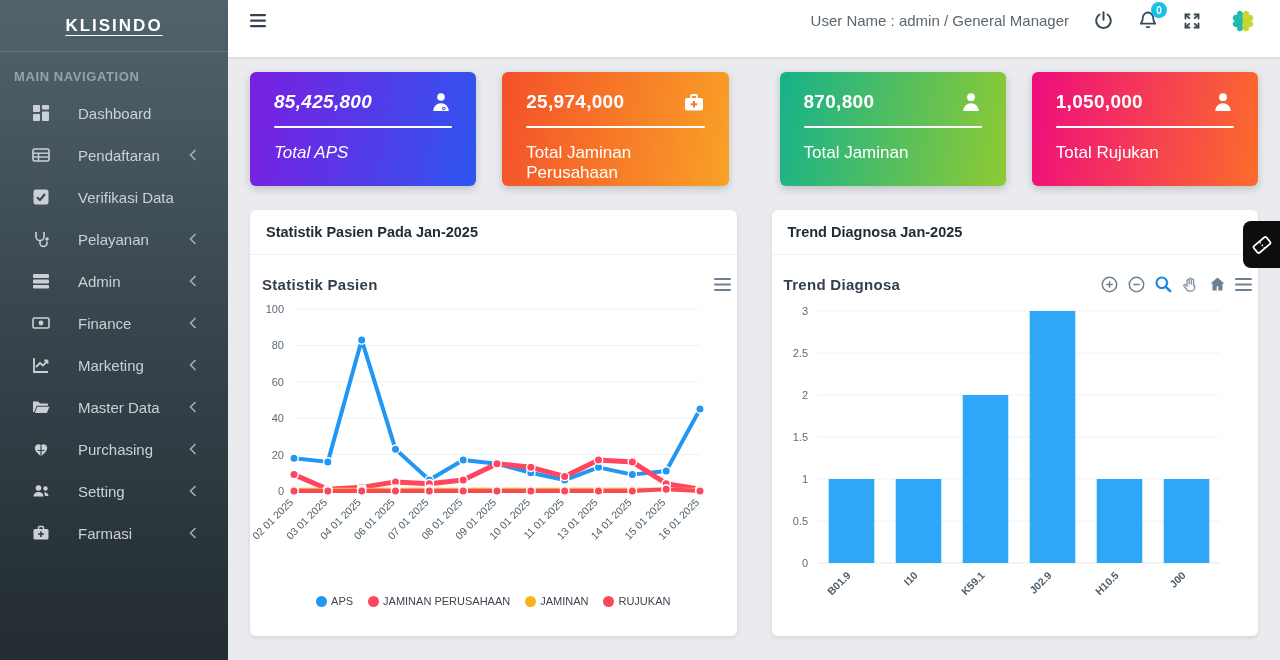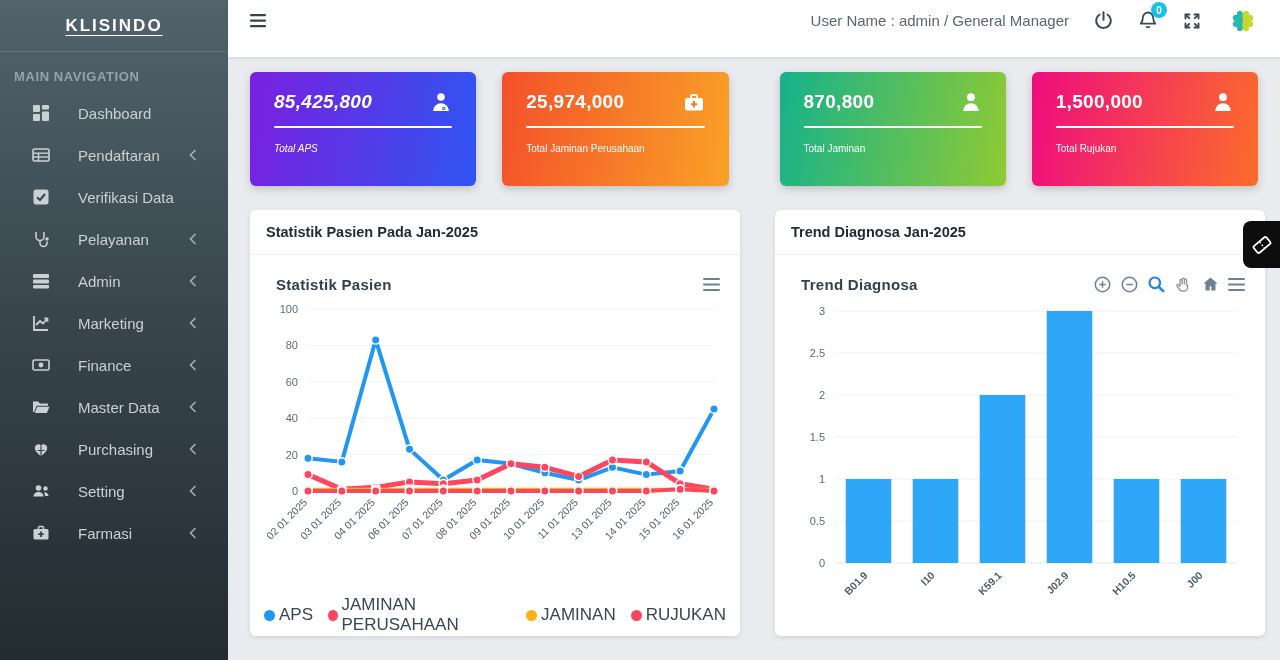--- a/index.html
+++ b/index.html
@@ -25,31 +25,31 @@
   .content{padding:15px 22px 0;flex:1;}
   
   .cards{display:flex;gap:26px;}
   .stat-card{flex:1;height:114px;border-radius:6px;color:#fff;padding:19px 24px;box-shadow:0 3px 8px rgba(0,0,0,.18);}
   .grad0{background:linear-gradient(100deg,#7a1fe0 0%,#2e55f0 100%);font-style:italic;}
   .grad1{background:linear-gradient(100deg,#f4502a 0%,#f9a226 100%);}
   .grad2{background:linear-gradient(100deg,#16b28b 0%,#8fca33 100%);margin-left:25px;}
   .grad3{background:linear-gradient(100deg,#ee0c7e 0%,#fb6d2a 100%);}
   .stat-top{display:flex;justify-content:space-between;align-items:center;font-size:19px;font-weight:bold;letter-spacing:.3px;}
   .stat-rule{height:2px;background:#fff;border-radius:1px;margin:13px 0 15px;}
-  .stat-label{font-size:10px;}
+  .stat-label{font-size:17px;}
   
   .charts{display:flex;gap:35px;margin-top:24px;}
   .chart-card{flex:1;background:#fff;border-radius:6px;box-shadow:0 2px 5px rgba(0,0,0,.09);height:426px;}
   .chart-header{padding:14px 16px;font-weight:bold;font-size:14.5px;color:#222c36;border-bottom:1px solid #eef0f3;}
-  .chart-body{padding:10px 14px 0;}
+  .chart-body{padding:10px 0 0;}
   .apex-titlebar{display:flex;align-items:center;padding:8px 6px 0 12px;height:30px;}
   .apex-title{font-weight:bold;font-size:15px;color:#333f4d;letter-spacing:.3px;}
   .apex-tools{margin-left:auto;display:flex;gap:8px;align-items:center;}
   .apex-tools > span{cursor:pointer;display:flex;align-items:center;}
-  .legend{display:flex;justify-content:center;gap:15px;font-size:17px;color:#3c4650;align-items:center;margin-top:0;}
+  .legend{display:flex;justify-content:center;gap:15px;font-size:11px;color:#3c4650;align-items:center;margin-top:0;}
   .legend-item{display:flex;align-items:center;gap:4px;cursor:pointer;}
   .legend-item .dot{width:11px;height:11px;border-radius:50%;display:inline-block;}
   
   .ticket-btn{position:fixed;right:0;top:221px;width:37px;height:47px;background:#0d0d0d;border-radius:8px 0 0 8px;display:flex;align-items:center;justify-content:center;cursor:pointer;z-index:5;}
   svg{display:block;}
   text{font-family:"Liberation Sans",sans-serif;}
 </style>
 </head>
 <body>
 
@@ -128,41 +128,41 @@
       <span class="chev">
           <svg width="8" height="12" viewBox="0 0 8 12">
             <path d="M6.5 1 1.5 6l5 5" fill="none" stroke="#b6c1c7" stroke-width="1.6"></path>
           </svg>
         </span>
     </div>
 
     <div class="nav-item">
       <span class="icon">
         <svg width="18" height="18" viewBox="0 0 18 18">
+            <rect x="1" y="4" width="16" height="10" rx="1.5" fill="none" stroke="#c9d1d6" stroke-width="1.6"></rect>
+            <circle cx="9" cy="9" r="2.4" fill="#c9d1d6"></circle>
+          </svg>
+      </span>
+      <span>Finance</span>
+      <span class="chev">
+          <svg width="8" height="12" viewBox="0 0 8 12">
+            <path d="M6.5 1 1.5 6l5 5" fill="none" stroke="#b6c1c7" stroke-width="1.6"></path>
+          </svg>
+        </span>
+    </div>
+
+    <div class="nav-item">
+      <span class="icon">
+        <svg width="18" height="18" viewBox="0 0 18 18">
             <path d="M2 2v14h14" fill="none" stroke="#c9d1d6" stroke-width="1.8"></path>
             <polyline points="4,11 8,7 11,9.5 15.5,4.5" fill="none" stroke="#c9d1d6" stroke-width="1.8"></polyline>
             <path d="M15.5 4.5h-3.2M15.5 4.5v3.2" stroke="#c9d1d6" stroke-width="1.8" fill="none"></path>
           </svg>
       </span>
       <span>Marketing</span>
-      <span class="chev">
-          <svg width="8" height="12" viewBox="0 0 8 12">
-            <path d="M6.5 1 1.5 6l5 5" fill="none" stroke="#b6c1c7" stroke-width="1.6"></path>
-          </svg>
-        </span>
-    </div>
-
-    <div class="nav-item">
-      <span class="icon">
-        <svg width="18" height="18" viewBox="0 0 18 18">
-            <rect x="1" y="4" width="16" height="10" rx="1.5" fill="none" stroke="#c9d1d6" stroke-width="1.6"></rect>
-            <circle cx="9" cy="9" r="2.4" fill="#c9d1d6"></circle>
-          </svg>
-      </span>
-      <span>Finance</span>
       <span class="chev">
           <svg width="8" height="12" viewBox="0 0 8 12">
             <path d="M6.5 1 1.5 6l5 5" fill="none" stroke="#b6c1c7" stroke-width="1.6"></path>
           </svg>
         </span>
     </div>
 
     <div class="nav-item">
       <span class="icon">
         <svg width="18" height="18" viewBox="0 0 18 18" fill="#c9d1d6">
@@ -312,21 +312,21 @@
                   <circle cx="11" cy="6.2" r="3.9"></circle>
                   <path d="M3.2 20a7.8 7.8 0 0 1 15.6 0z"></path>
                 </svg>
             </span>
           </div>
           <div class="stat-rule"></div>
           <div class="stat-label">Total Jaminan</div>
         </div>
         <div class="stat-card grad3">
           <div class="stat-top">
-            <span>1,500,000</span>
+            <span>1,050,000</span>
             <span>
               <svg width="22" height="22" viewBox="0 0 22 22" fill="#fff">
                   <circle cx="11" cy="6.2" r="3.9"></circle>
                   <path d="M3.2 20a7.8 7.8 0 0 1 15.6 0z"></path>
                 </svg>
             </span>
           </div>
           <div class="stat-rule"></div>
           <div class="stat-label">Total Rujukan</div>
         </div>

